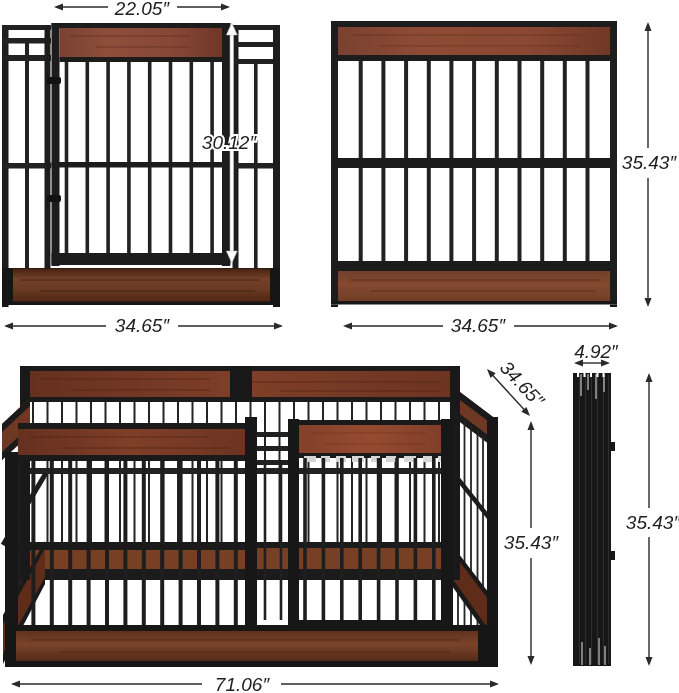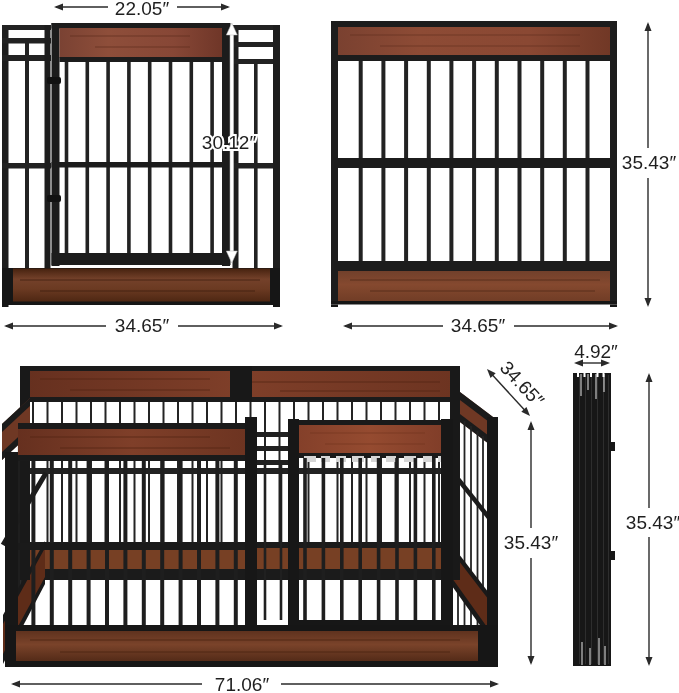--- a/index.html
+++ b/index.html
@@ -1,17 +1,17 @@
 <!DOCTYPE html>
 <html><head>
 <meta charset="utf-8">
 <style>
 html,body{margin:0;padding:0;background:#fff;}
 #wrap{position:relative;width:679px;height:693px;background:#fff;overflow:hidden;
-font-family:"Liberation Sans",sans-serif;}
+font-family:"Liberation Sans",sans-serif;font-style:italic;}
 text{font-family:"Liberation Sans",sans-serif;fill:#1f1f1f;}
 </style>
 </head>
 <body>
 <div id="wrap">
 <svg width="679" height="693" viewBox="0 0 679 693">
 <defs>
 <marker id="ar" markerWidth="11" markerHeight="9" refX="9" refY="3.5" orient="auto-start-reverse" markerUnits="userSpaceOnUse">
           <path d="M0,0L9,3.5L0,7z" fill="#2a2a2a"></path>
         </marker>

